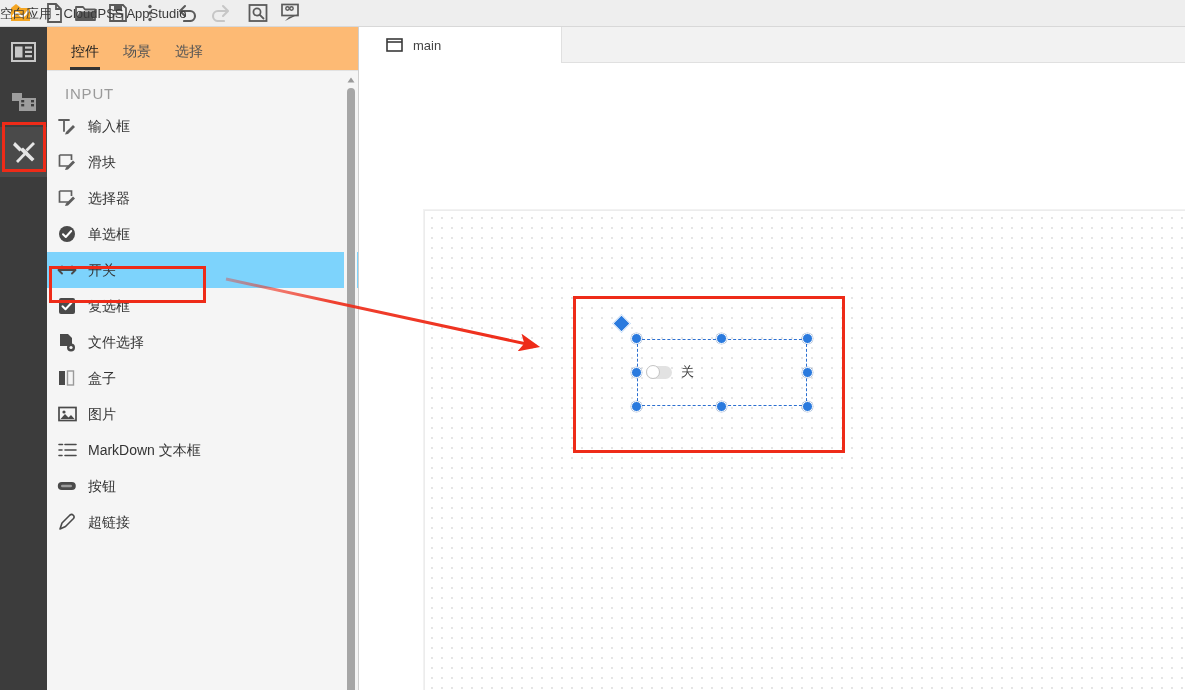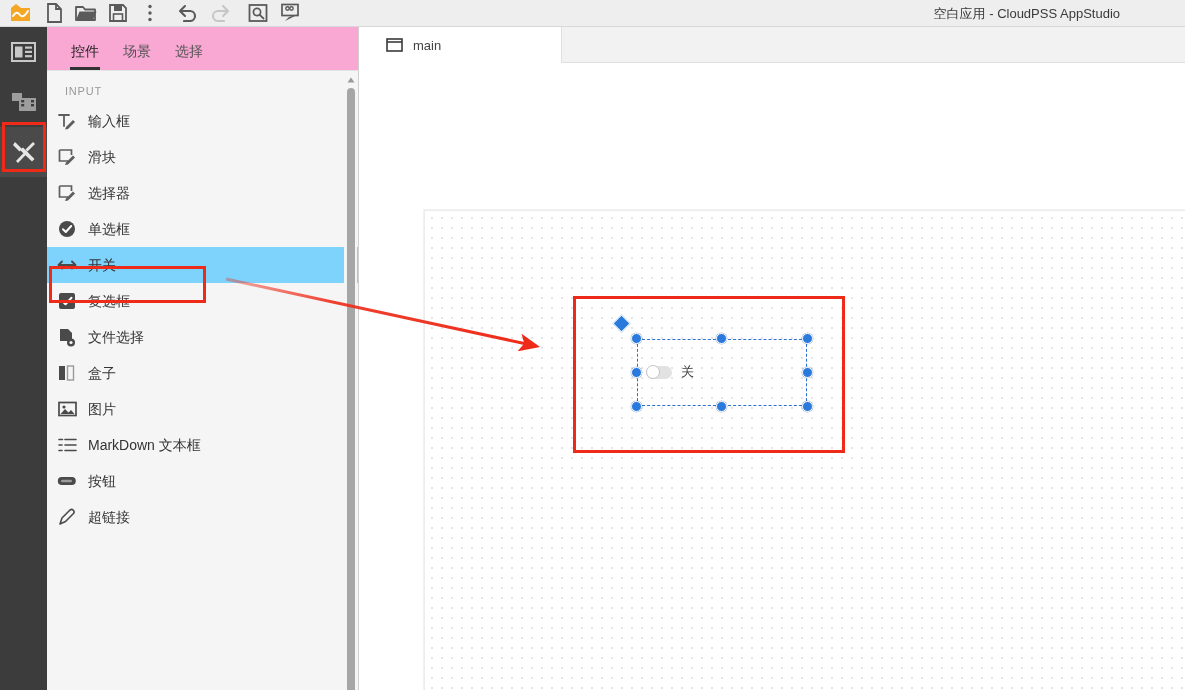--- a/index.html
+++ b/index.html
@@ -21,21 +21,21 @@
   #toolbar { display: flex; align-items: center; height: 27px; padding-left: 4px; }
   .tb-btn {
     width: 32px; height: 26px;
     display: flex; align-items: center; justify-content: center;
     cursor: default;
   }
   .tb-btn svg { display: block; }
   .tb-sep { width: 6px; }
   #app-title {
     position: absolute; left: 0; top: 0; width: 1120px; height: 27px;
-    line-height: 27px; text-align: right;
+    line-height: 27px; text-align: left;
     font-size: 13px; color: #3a3a3a; pointer-events: none;
   }
   #logo-wrap { width: 34px; height: 27px; display:flex; align-items:center; justify-content:center; }
 
   
   #rail {
     position: absolute; left: 0; top: 27px; width: 47px; height: 663px;
     background: #3c3c3c;
   }
   .rail-item {
@@ -46,41 +46,41 @@
   .rail-item.active { background: #4a4a4a; }
   .rail-item svg { display: block; }
 
   
   #panel {
     position: absolute; left: 47px; top: 27px; width: 312px; height: 663px;
     background: #f5f5f5;
     border-right: 1px solid #cfcfcf;
   }
   #panel-tabs {
-    height: 44px; background: #f9a8d4;
+    height: 44px; background: #fdba74;
     display: flex; align-items: flex-end;
     padding-left: 12px;
     border-bottom: 1px solid #e2e2e2;
     position: relative;
   }
   .ptab {
     font-size: 14px; color: #555; padding: 0 12px 9px 12px;
     position: relative; cursor: default;
   }
   .ptab.active { color: #222; }
   .ptab.active::after {
     content: ""; position: absolute; left: 11px; right: 11px; bottom: 0;
     height: 3px; background: #333;
   }
   #panel-list {
     position: absolute; left: 0; top: 44px; width: 311px; height: 619px;
     overflow: hidden;
   }
   .sec-title {
-    font-size: 11px; letter-spacing: 0.8px; color: #9a9a9a;
+    font-size: 15px; letter-spacing: 0.8px; color: #9a9a9a;
     padding: 14px 0 6px 18px; text-transform: uppercase;
   }
   .witem {
     height: 36px; display: flex; align-items: center;
     padding-left: 10px; cursor: default; color: #333; font-size: 14px;
   }
   .witem .wicon {
     width: 20px; height: 20px; margin-right: 11px;
     display: flex; align-items: center; justify-content: center;
     flex: 0 0 20px;

